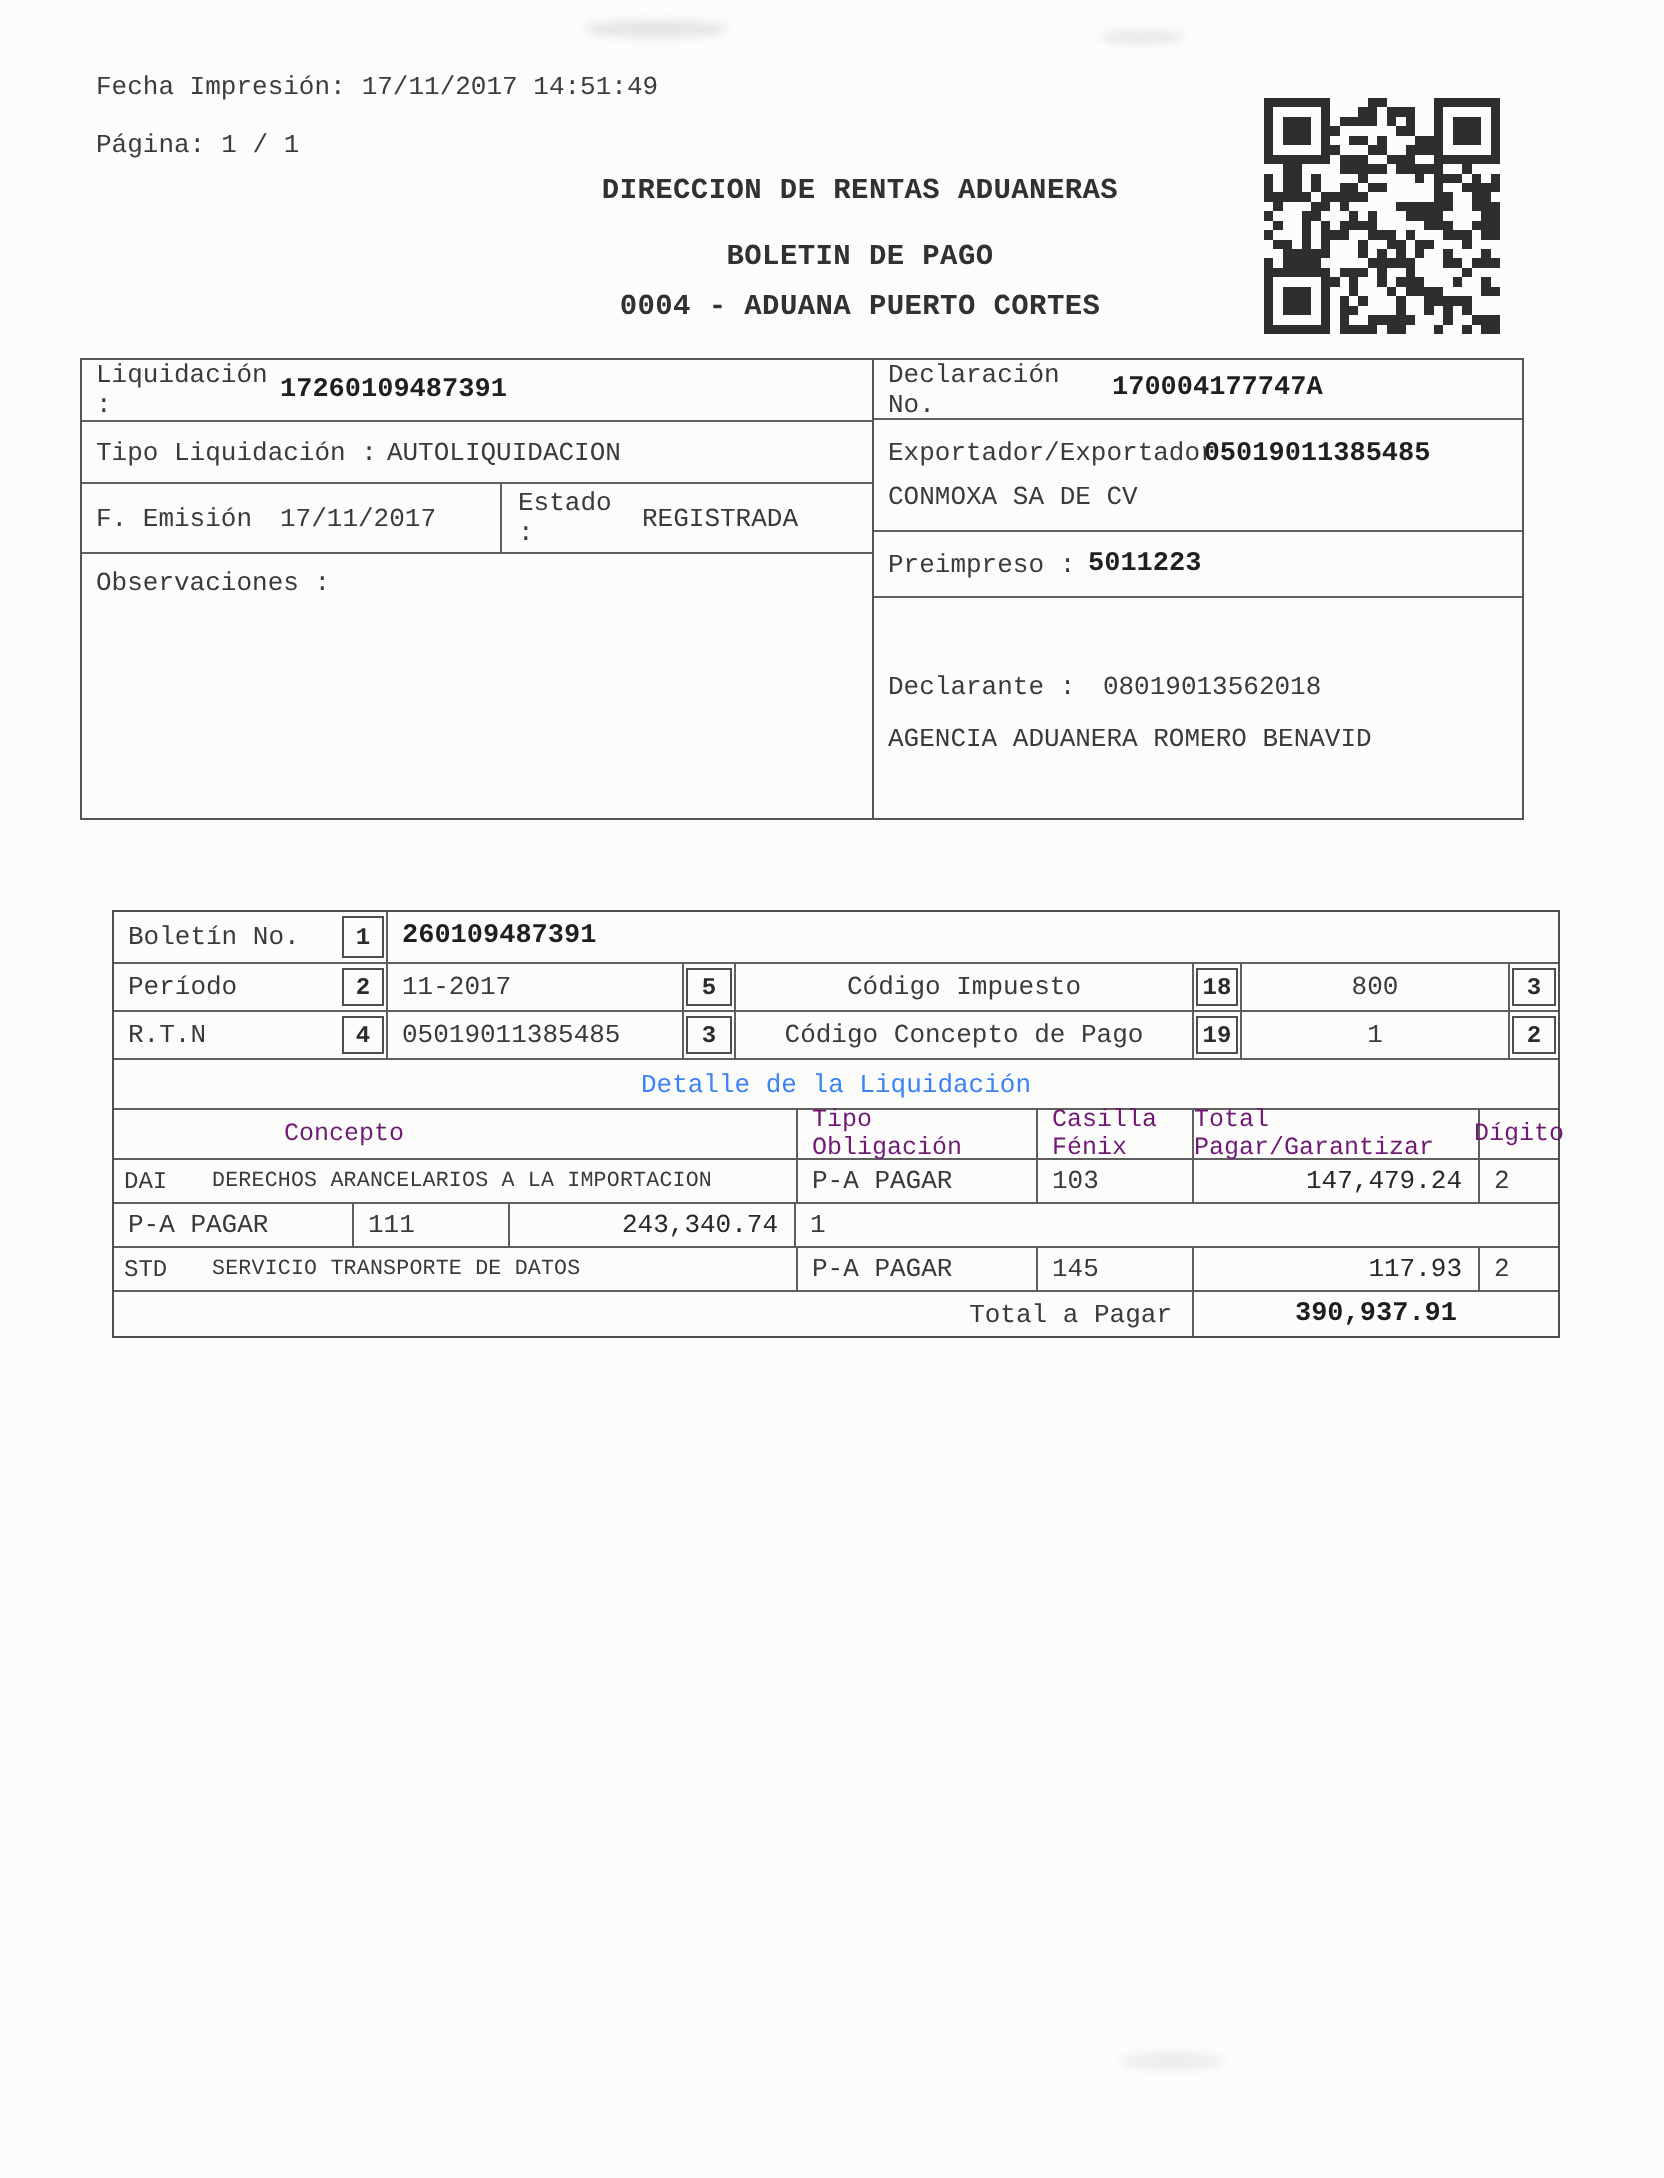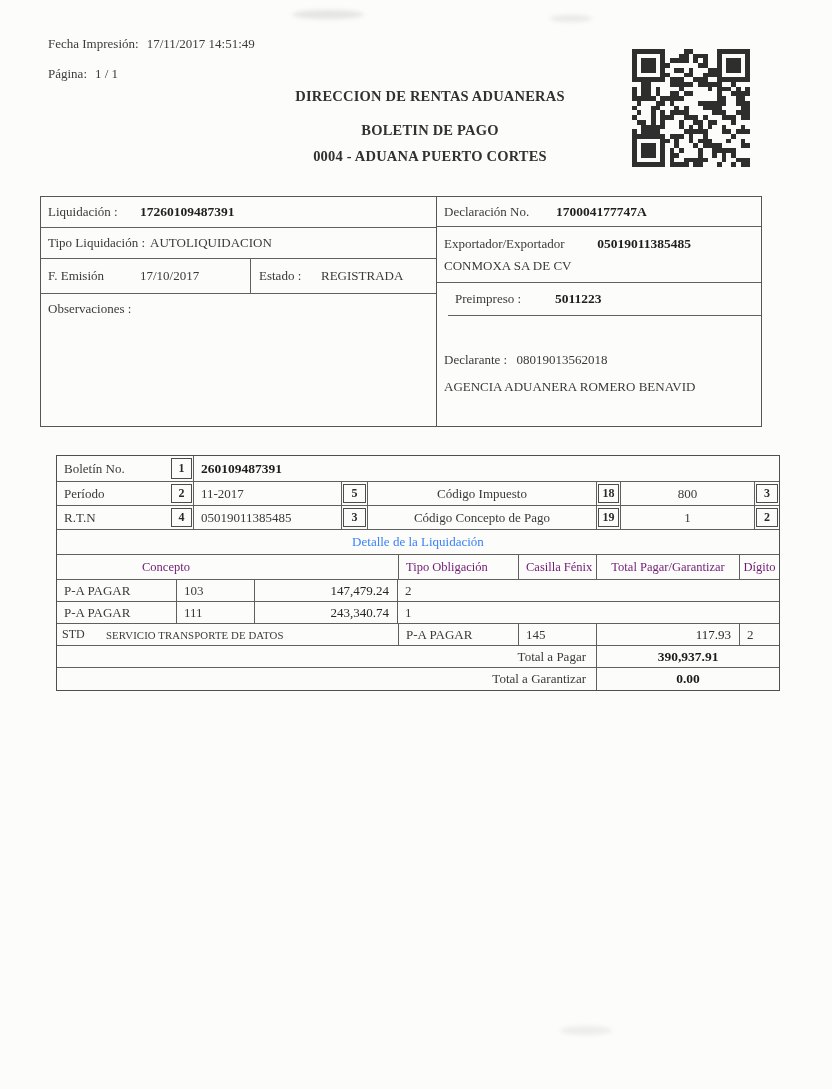--- a/index.html
+++ b/index.html
@@ -1,36 +1,36 @@
 <!DOCTYPE html>
 <html><head>
 <meta charset="utf-8">
 <style>
   html,body{margin:0;padding:0;background:#fbfbf9;}
   .page{
     position:relative;width:832px;height:1089px;background:#fcfcfa;
-    font-family:Liberation Serif, serif;color:#3a3a3a;
+    font-family:Liberation Mono, monospace;color:#3a3a3a;
     overflow:hidden;
   }
   
   .meta{position:absolute;left:48px;top:36px;font-size:13px;color:#3c3c3c;}
   .meta-line{margin-bottom:14px;white-space:nowrap;}
   .meta-line .lab{margin-right:8px;}
   .titles{position:absolute;left:60px;top:88px;width:740px;text-align:center;}
   .title{font-weight:bold;font-size:14.5px;color:#313131;letter-spacing:.2px;}
   .title1{margin-bottom:17px;}
   .title2{margin-bottom:9px;}
   .qr{position:absolute;left:632px;top:48px;width:118px;height:120px;}
   
   .artifact{position:absolute;border-radius:50%;filter:blur(2px);}
   .a1{left:292px;top:10px;width:72px;height:9px;background:rgba(150,150,150,.22);}
   .a2{left:550px;top:15px;width:42px;height:7px;background:rgba(150,150,150,.18);}
   .a3{left:560px;top:1026px;width:52px;height:9px;background:rgba(160,160,160,.16);}
   
-  .t1{position:absolute;left:40px;top:196px;width:722px;height:231px;
+  .t1{position:absolute;left:40px;top:179px;width:722px;height:231px;
       border:1.6px solid #565656;display:flex;box-sizing:border-box;font-size:13px;}
   .t1 .colL{width:396px;border-right:1.5px solid #565656;display:flex;flex-direction:column;box-sizing:border-box;}
   .t1 .colR{flex:1;display:flex;flex-direction:column;}
   .t1 .row{border-bottom:1.4px solid #606060;display:flex;align-items:center;padding:0 7px;box-sizing:border-box;}
   .t1 .row.last{border-bottom:none;flex:1;align-items:flex-start;padding-top:7px;}
   .t1 .row.multi{flex-direction:column;align-items:flex-start;justify-content:center;padding:4px 7px;}
   .t1 .subcell{display:flex;align-items:center;height:100%;box-sizing:border-box;}
   .val{font-weight:bold;color:#1f1f1f;font-size:13.5px;}
   .sp{display:inline-block;}
   
@@ -415,21 +415,21 @@
         <span class="sp" style="width:92px;">Liquidación :</span>
         <span class="val">17260109487391</span>
       </div>
       <div class="row" style="height:31px;">
         <span class="sp">Tipo Liquidación :</span>
         <span class="sp" style="margin-left:5px;">AUTOLIQUIDACION</span>
       </div>
       <div class="row" style="height:35px;padding:0;">
         <div class="subcell" style="width:210px;border-right:1.4px solid #606060;padding:0 7px;">
           <span class="sp" style="width:92px;">F. Emisión</span>
-          <span class="sp">17/10/2017</span>
+          <span class="sp">17/11/2017</span>
         </div>
         <div class="subcell" style="flex:1;padding:0 8px;">
           <span class="sp" style="width:62px;">Estado :</span>
           <span class="sp">REGISTRADA</span>
         </div>
       </div>
       <div class="row last">
         <span>Observaciones :</span>
       </div>
     </div>
@@ -438,21 +438,21 @@
         <span class="sp" style="width:112px;">Declaración No.</span>
         <span class="val">170004177747A</span>
       </div>
       <div class="row multi" style="height:56px;">
         <div>
           <span class="sp" style="width:150px;">Exportador/Exportador</span>
           <span class="val">05019011385485</span>
         </div>
         <div style="margin-top:6px;">CONMOXA SA DE CV</div>
       </div>
-      <div class="row" style="height:33px;margin-left:11px;">
+      <div class="row" style="height:33px;">
         <span class="sp" style="width:100px;">Preimpreso :</span>
         <span class="val">5011223</span>
       </div>
       <div class="row last multi" style="padding-top:8px;">
         <div>
           <span class="sp">Declarante :</span>
           <span class="sp" style="margin-left:6px;">08019013562018</span>
         </div>
         <div style="margin-top:11px;">AGENCIA ADUANERA  ROMERO BENAVID</div>
       </div>
@@ -527,20 +527,24 @@
 
     <div class="row h25 hdr">
       <div class="c" style="width:342px;padding-left:85px;">Concepto</div>
       <div class="c padL" style="width:120px;">Tipo Obligación</div>
       <div class="c padL" style="width:78px;">Casilla Fénix</div>
       <div class="c center" style="width:143px;">Total Pagar/Garantizar</div>
       <div class="c noR center" style="width:39px;">Dígito</div>
     </div>
 
     <div class="row h22">
+      <div class="c" style="width:342px;">
+        <span class="code">DAI</span>
+        <span class="desc">DERECHOS ARANCELARIOS A LA IMPORTACION</span>
+      </div>
       <div class="c padL" style="width:120px;">P-A PAGAR</div>
       <div class="c padL" style="width:78px;">103</div>
       <div class="c right money" style="width:143px;">147,479.24</div>
       <div class="c noR padL" style="width:39px;">2</div>
     </div>
 
     <div class="row h22">
       <div class="c padL" style="width:120px;">P-A PAGAR</div>
       <div class="c padL" style="width:78px;">111</div>
       <div class="c right money" style="width:143px;">243,340.74</div>
@@ -556,19 +560,15 @@
       <div class="c padL" style="width:78px;">145</div>
       <div class="c right money" style="width:143px;">117.93</div>
       <div class="c noR padL" style="width:39px;">2</div>
     </div>
 
     <div class="row h22">
       <div class="c right totLab" style="width:540px;">Total  a Pagar</div>
       <div class="c noR center totVal" style="width:182px;">390,937.91</div>
     </div>
 
-    <div class="row h22">
-      <div class="c right totLab" style="width:540px;">Total  a Garantizar</div>
-      <div class="c noR center totVal" style="width:182px;">0.00</div>
-    </div>
 
   </div>
 </div>
 
 </body></html>

